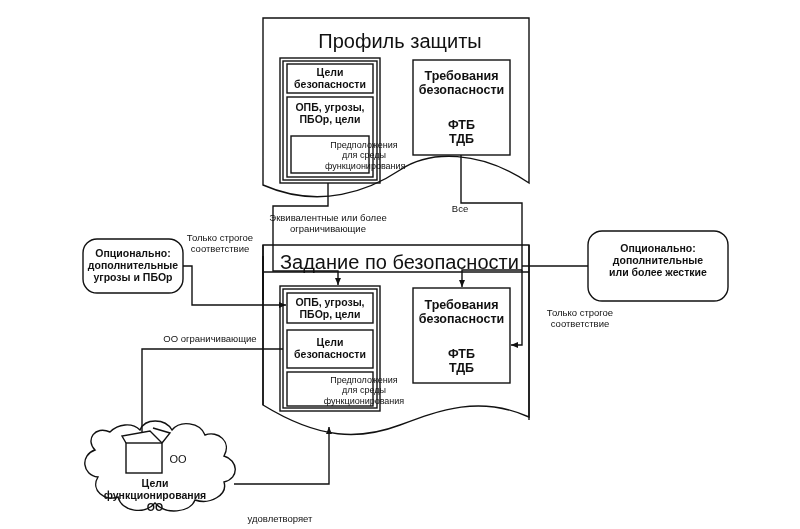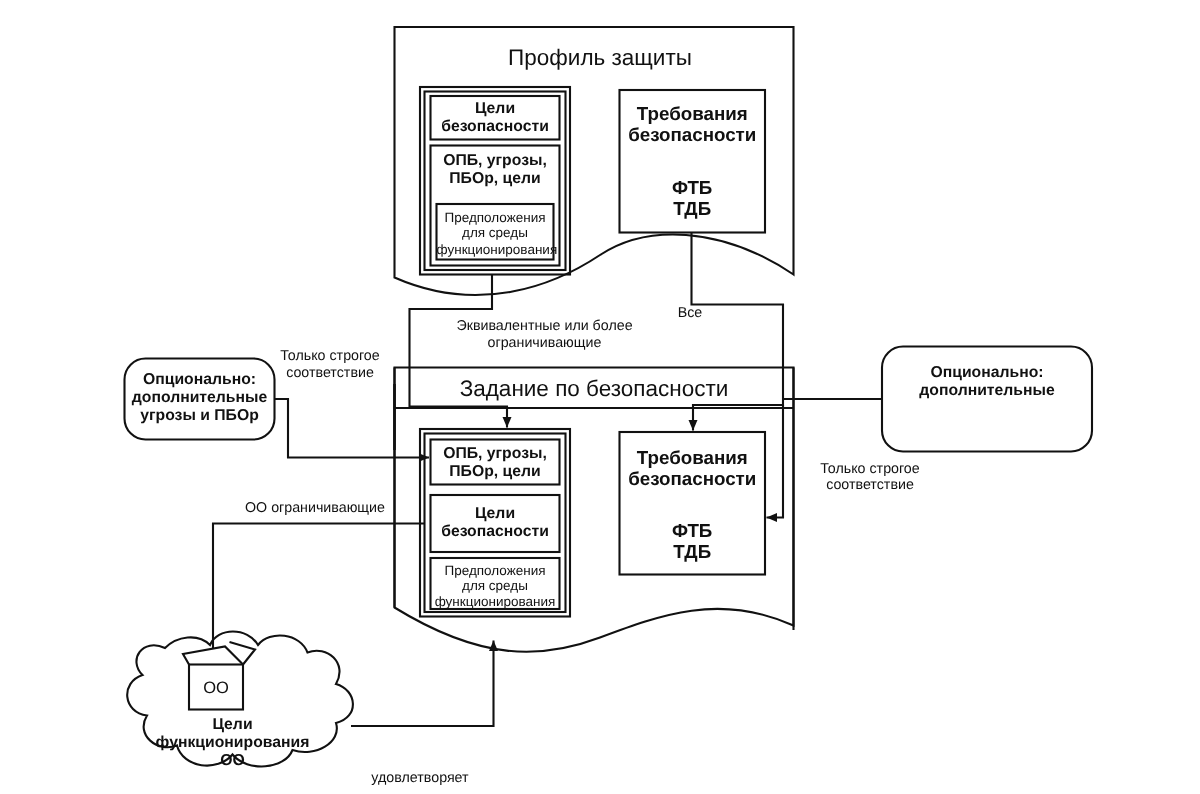--- a/index.html
+++ b/index.html
@@ -1,22 +1,22 @@
 <!DOCTYPE html>
 <html><head>
 <meta charset="utf-8">
 <style>
   html, body { margin: 0; padding: 0; background: #ffffff; }
   body { width: 800px; height: 529px; position: relative; overflow: hidden; font-family: "Liberation Sans", sans-serif; color: #111; }
   svg { position: absolute; left: 0; top: 0; }
   .t { position: absolute; text-align: center; line-height: 1.15; color: #111; white-space: nowrap; }
-  .title { font-size: 15px; }
+  .title { font-size: 20px; }
   .req { font-size: 12.5px; font-weight: bold; }
   .box { font-size: 10.5px; font-weight: bold; }
-  .small { font-size: 9px; }
+  .small { font-size: 9px; margin-left: 34px; }
   .lbl { font-size: 9.5px; }
 </style>
 </head>
 <body>
 
 <svg width="800" height="529" viewBox="0 0 800 529">
   <defs>
     <marker id="arr" markerWidth="8" markerHeight="8" refX="7" refY="4" orient="auto" markerUnits="userSpaceOnUse">
       <path d="M0,1 L7,4 L0,7 Z" fill="#111"></path>
     </marker>
@@ -126,23 +126,24 @@
 </div>
 
 <div class="t box" style="left:83px;top:247px;width:100px;">
   <div>Опционально:</div>
   <div>дополнительные</div>
   <div>угрозы и ПБОр</div>
 </div>
 <div class="t box" style="left:588px;top:242px;width:140px;">
   <div>Опционально:</div>
   <div>дополнительные</div>
+  <div>или более жесткие</div>
 </div>
 
-<div class="t lbl" style="left:268px;top:213px;width:120px;margin-left:35px;">
+<div class="t lbl" style="left:268px;top:213px;width:120px;">
   <div>Эквивалентные или более</div>
   <div>ограничивающие</div>
 </div>
 <div class="t lbl" style="left:450px;top:204px;width:20px;">Все</div>
 <div class="t lbl" style="left:180px;top:233px;width:80px;">
   <div>Только строгое</div>
   <div>соответствие</div>
 </div>
 <div class="t lbl" style="left:540px;top:308px;width:80px;">
   <div>Только строгое</div>

